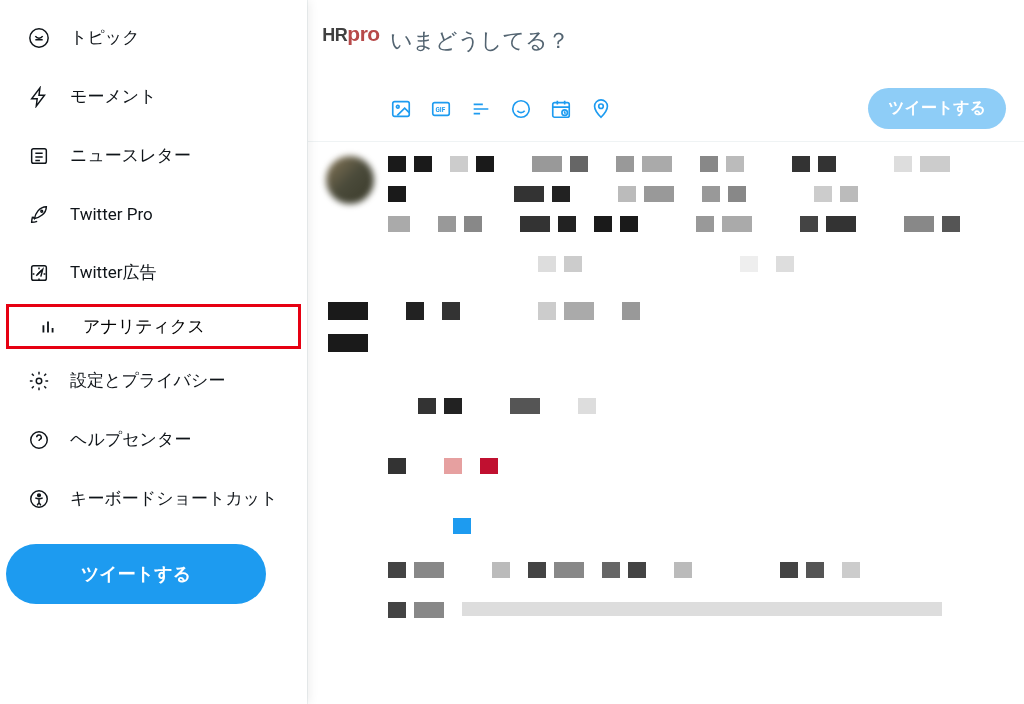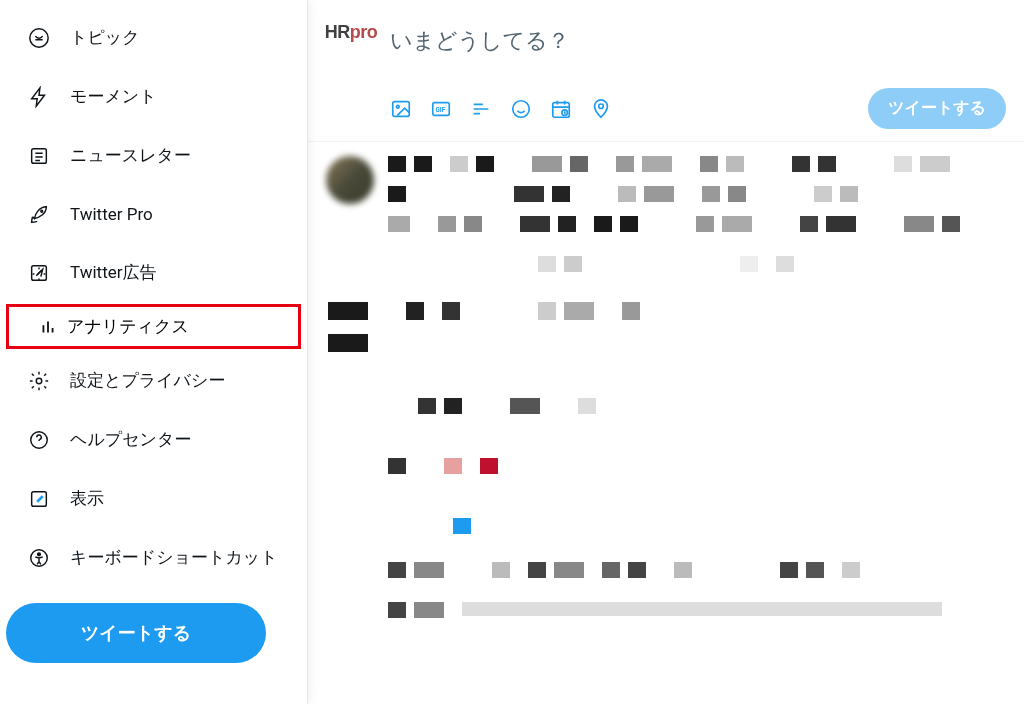--- a/index.html
+++ b/index.html
@@ -38,21 +38,21 @@
       align-items: center;
       justify-content: center;
     }
     .sidebar-item svg { width: 22px; height: 22px; }
     .highlight-box {
       border: 3px solid #e60012;
       padding: 8px 18px 8px 28px;
       margin: 2px 6px;
       display: flex;
       align-items: center;
-      gap: 8px;
+      gap: 24px;
       font-size: 17px;
       cursor: pointer;
     }
     .highlight-box .icon {
       width: 22px;
       height: 22px;
       flex-shrink: 0;
       display: flex;
       align-items: center;
       justify-content: center;
@@ -106,21 +106,21 @@
       font-size: 13px;
       position: relative;
       top: 6px;
     }
     .hrpro-logo {
       font-family: sans-serif;
       font-weight: bold;
       letter-spacing: -0.5px;
     }
     .hrpro-logo .hr { color: #404040; font-size: 18px; }
-    .hrpro-logo .pro { color: #b74a4a; font-size: 18px; }
+    .hrpro-logo .pro { color: #b74a4a; font-size: 21px; }
     .compose-right { flex: 1; display: flex; flex-direction: column; }
     .compose-placeholder {
       font-size: 22px;
       color: #536471;
       padding: 10px 0 32px 0;
     }
     .compose-toolbar {
       display: flex;
       align-items: center;
       justify-content: space-between;
@@ -256,29 +256,20 @@
   <div class="sidebar-item">
     <span class="icon">
       <svg viewBox="0 0 24 24" fill="none" stroke="#0f1419" stroke-width="1.6">
           <circle cx="12" cy="12" r="9"></circle>
           <path d="M9.5 9a2.5 2.5 0 1 1 3.5 2.3c-.8.4-1 .9-1 1.7M12 17h.01"></path>
         </svg>
     </span>
     <span>ヘルプセンター</span>
   </div>
 
-  <div class="sidebar-item">
-    <span class="icon">
-      <svg viewBox="0 0 24 24" fill="none" stroke="#0f1419" stroke-width="1.6">
-          <rect x="4" y="4" width="16" height="16" rx="2"></rect>
-          <path d="M15 8l-6 6 2 2 6-6z" fill="#1d9bf0" stroke="none"></path>
-        </svg>
-    </span>
-    <span>表示</span>
-  </div>
 
   <div class="sidebar-item">
     <span class="icon">
       <svg viewBox="0 0 24 24" fill="none" stroke="#0f1419" stroke-width="1.6">
           <circle cx="12" cy="12" r="9"></circle>
           <circle cx="12" cy="8" r="1.5" fill="#0f1419"></circle>
           <path d="M8 11l4 1 4-1m-4 1v4m-2 3 2-3 2 3"></path>
         </svg>
     </span>
     <span>キーボードショートカット</span>

